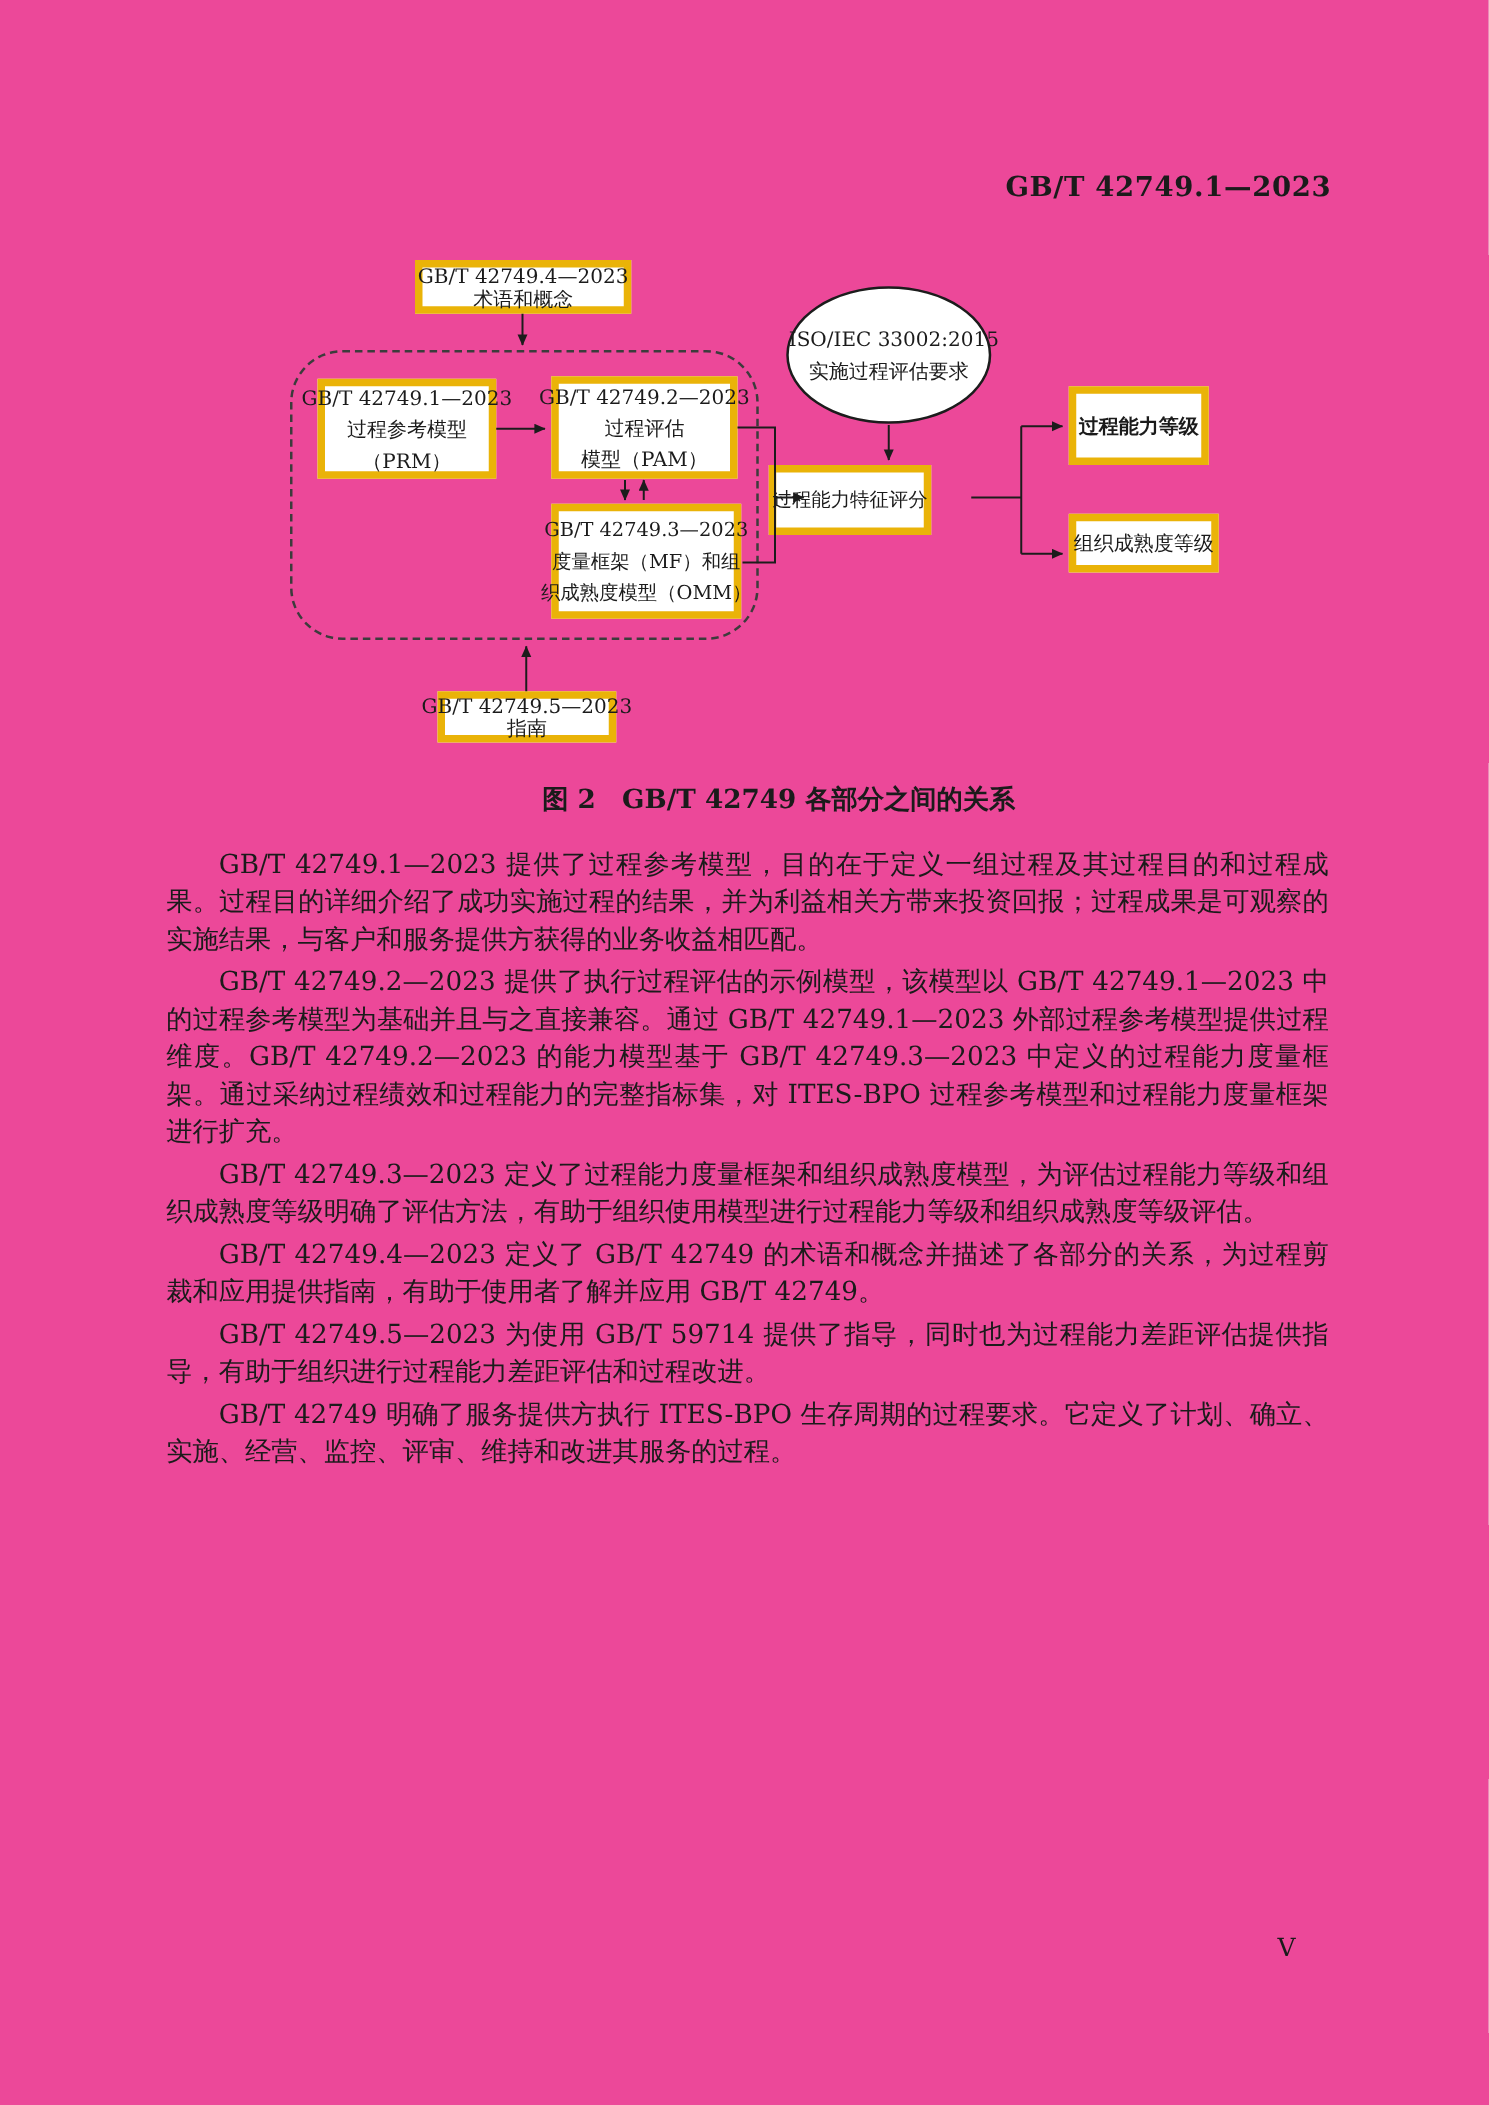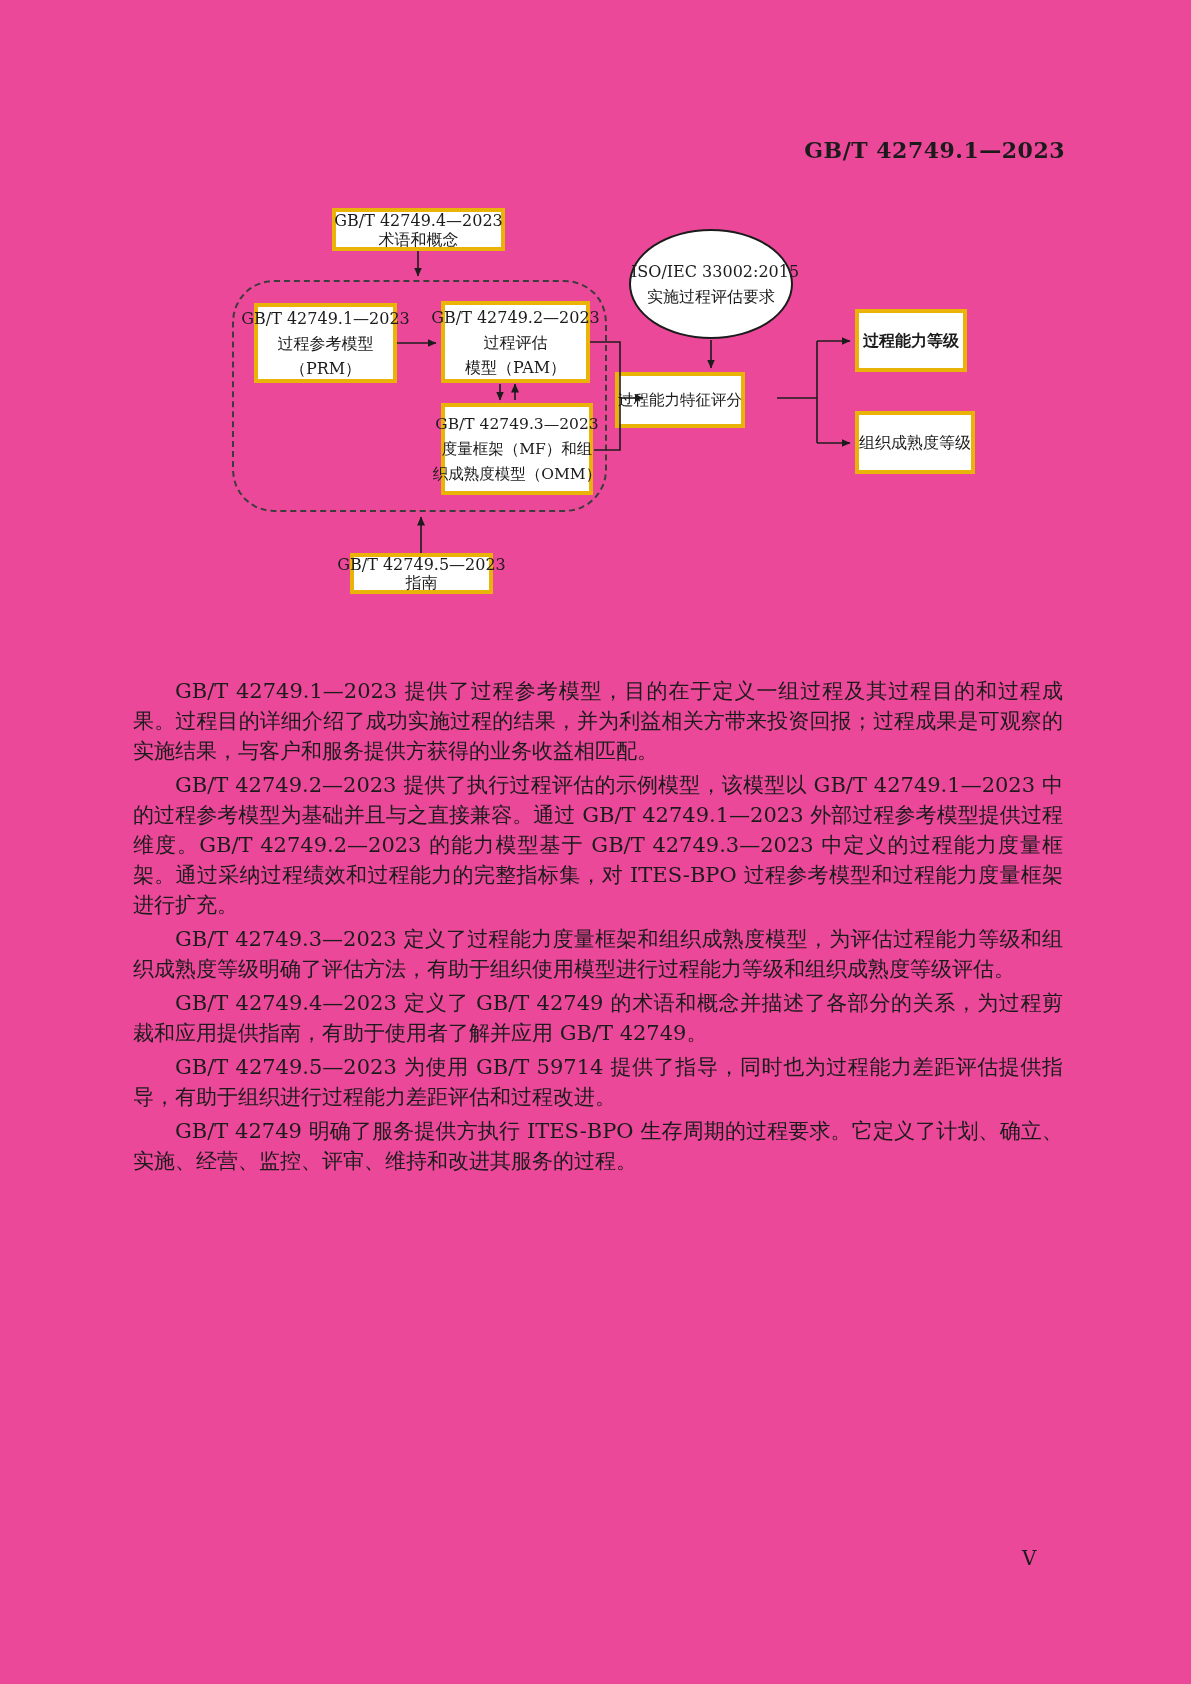--- a/index.html
+++ b/index.html
@@ -19,21 +19,21 @@
   }
   
   .diagram{position:absolute;left:0;top:0;width:1191px;height:660px;}
   .dashed-group{
     position:absolute;left:232px;top:280px;width:375px;height:232px;
     border:2px dashed #3c3c3c;border-radius:42px;
     box-sizing:border-box;
   }
   .dbox{
     position:absolute;box-sizing:border-box;
-    border:4px solid #eab308;background:#fff;
+    border:6px solid #eab308;background:#fff;
     display:flex;flex-direction:column;justify-content:center;align-items:center;
     text-align:center;font-size:16px;line-height:25px;
     white-space:nowrap;
   }
   .ellipse{
     position:absolute;box-sizing:border-box;
     border:2px solid #1c1c1c;border-radius:50%;background:#fff;
     display:flex;flex-direction:column;justify-content:center;
     text-align:center;font-size:16px;line-height:25px;white-space:nowrap;
   }
@@ -92,21 +92,21 @@
     </div>
 
     <div class="dbox" style="left:615px;top:372px;width:130px;height:56px;font-size:15.5px;">
       <div>过程能力特征评分</div>
     </div>
 
     <div class="dbox" style="left:855px;top:309px;width:112px;height:63px;font-weight:bold;">
       <div>过程能力等级</div>
     </div>
 
-    <div class="dbox" style="left:855px;top:411px;width:120px;height:63px;">
+    <div class="dbox" style="left:855px;top:411px;width:120px;height:47px;">
       <div>组织成熟度等级</div>
     </div>
 
     <div class="dbox" style="left:350px;top:553px;width:143px;height:41px;line-height:18px;">
       <div>GB/T 42749.5—2023</div>
       <div>指南</div>
     </div>
 
     <svg class="connectors" width="1191" height="660" viewBox="0 0 1191 660" stroke="#1c1c1c" stroke-width="1.6" fill="none">
       <defs>
@@ -122,20 +122,21 @@
       <line x1="620" y1="398" x2="643" y2="398" marker-end="url(#ah)"></line>
       <line x1="711" y1="340" x2="711" y2="368" marker-end="url(#ah)"></line>
       <line x1="777" y1="398" x2="817" y2="398"></line>
       <line x1="817" y1="341" x2="817" y2="443"></line>
       <line x1="817" y1="341" x2="850" y2="341" marker-end="url(#ah)"></line>
       <line x1="817" y1="443" x2="850" y2="443" marker-end="url(#ah)"></line>
       <line x1="421" y1="553" x2="421" y2="517" marker-end="url(#ah)"></line>
     </svg>
   </div>
 
+  <div class="caption">图 2　GB/T 42749 各部分之间的关系</div>
 
   <div class="bodytext">
     <p>GB/T 42749.1—2023 提供了过程参考模型，目的在于定义一组过程及其过程目的和过程成果。过程目的详细介绍了成功实施过程的结果，并为利益相关方带来投资回报；过程成果是可观察的实施结果，与客户和服务提供方获得的业务收益相匹配。</p>
     <p>GB/T 42749.2—2023 提供了执行过程评估的示例模型，该模型以 GB/T 42749.1—2023 中的过程参考模型为基础并且与之直接兼容。通过 GB/T 42749.1—2023 外部过程参考模型提供过程维度。GB/T 42749.2—2023 的能力模型基于 GB/T 42749.3—2023 中定义的过程能力度量框架。通过采纳过程绩效和过程能力的完整指标集，对 ITES-BPO 过程参考模型和过程能力度量框架进行扩充。</p>
     <p>GB/T 42749.3—2023 定义了过程能力度量框架和组织成熟度模型，为评估过程能力等级和组织成熟度等级明确了评估方法，有助于组织使用模型进行过程能力等级和组织成熟度等级评估。</p>
     <p>GB/T 42749.4—2023 定义了 GB/T 42749 的术语和概念并描述了各部分的关系，为过程剪裁和应用提供指南，有助于使用者了解并应用 GB/T 42749。</p>
     <p>GB/T 42749.5—2023 为使用 GB/T 59714 提供了指导，同时也为过程能力差距评估提供指导，有助于组织进行过程能力差距评估和过程改进。</p>
     <p>GB/T 42749 明确了服务提供方执行 ITES-BPO 生存周期的过程要求。它定义了计划、确立、实施、经营、监控、评审、维持和改进其服务的过程。</p>
   </div>
 

